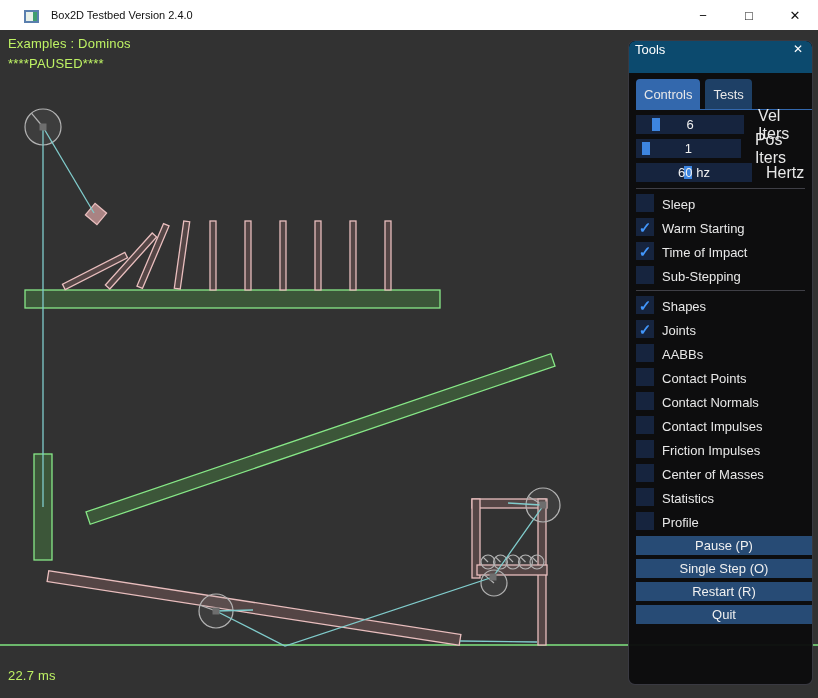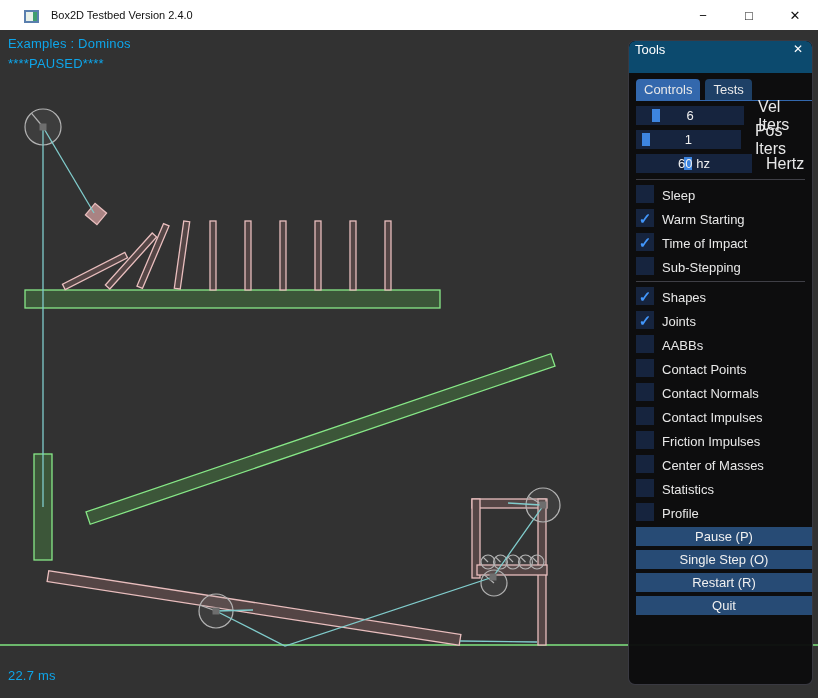--- a/index.html
+++ b/index.html
@@ -13,38 +13,38 @@
               display:flex; align-items:center; }
   .titlebar .app-icon { width:15px; height:13px; margin-left:24px; position:relative; }
   .title-text { margin-left:12px; font-size:11px; color:#111; }
   .win-controls { position:absolute; right:0; top:0; height:30px; display:flex; }
   .win-btn { width:46px; height:30px; display:flex; align-items:center; justify-content:center;
              font-size:13px; color:#111; cursor:default; }
 
   
   .canvas { position:absolute; top:30px; left:0; width:818px; height:668px; background:#323232; }
   svg.scene { position:absolute; top:0; left:0; }
-  .hud { position:absolute; font-size:13px; color:#0ea5e9; letter-spacing:0.2px; }
+  .hud { position:absolute; font-size:13px; color:#bef264; letter-spacing:0.2px; }
   .hud-examples { top:6px; left:8px; }
   .hud-paused  { top:26px; left:8px; }
   .hud-ms     { top:638px; left:8px; }
 
   
   .tools { position:absolute; left:628px; top:40px; width:185px; height:645px;
            background:rgba(11,11,13,0.96); border:1px solid rgba(110,110,128,0.45);
            border-radius:7px; color:#e8e8e8; font-size:13px; overflow:hidden; }
   .tools-title { height:22px; background:#0c4a6e; border-radius:6px 6px 0 0;
                  display:flex; align-items:flex-end; padding:16px 6px; }
   .tools-title-label { flex:1; font-size:13px; color:#fff; }
   .tools-close { width:16px; height:16px; display:flex; align-items:center; justify-content:center;
                  color:#fff; font-size:12px; }
   .tools-body { padding:6px 0 0 7px; }
 
   .tabbar { display:flex; gap:5px; border-bottom:1px solid #3368ad; padding-right:3px; }
-  .tab { height:21px; padding:0 8px; display:flex; align-items:center; border-radius:4px 4px 0 0;
+  .tab { height:30px; padding:0 8px; display:flex; align-items:center; border-radius:4px 4px 0 0;
          font-size:13px; }
   .tab.active { background:#3368ad; }
   .tab.inactive { background:#1e4066; }
 
   .slider-row { display:flex; align-items:center; margin-top:5px; height:19px; }
   .slider-track { position:relative; width:116px; height:19px; background:#16243e;
                   display:flex; align-items:center; justify-content:center; }
   .slider-grab { position:absolute; top:3px; width:8px; height:13px; background:#3d85e0; }
   .slider-value { position:relative; font-size:13px; color:#f0f0f0; }
   .slider-label { margin-left:14px; font-size:16px; }

